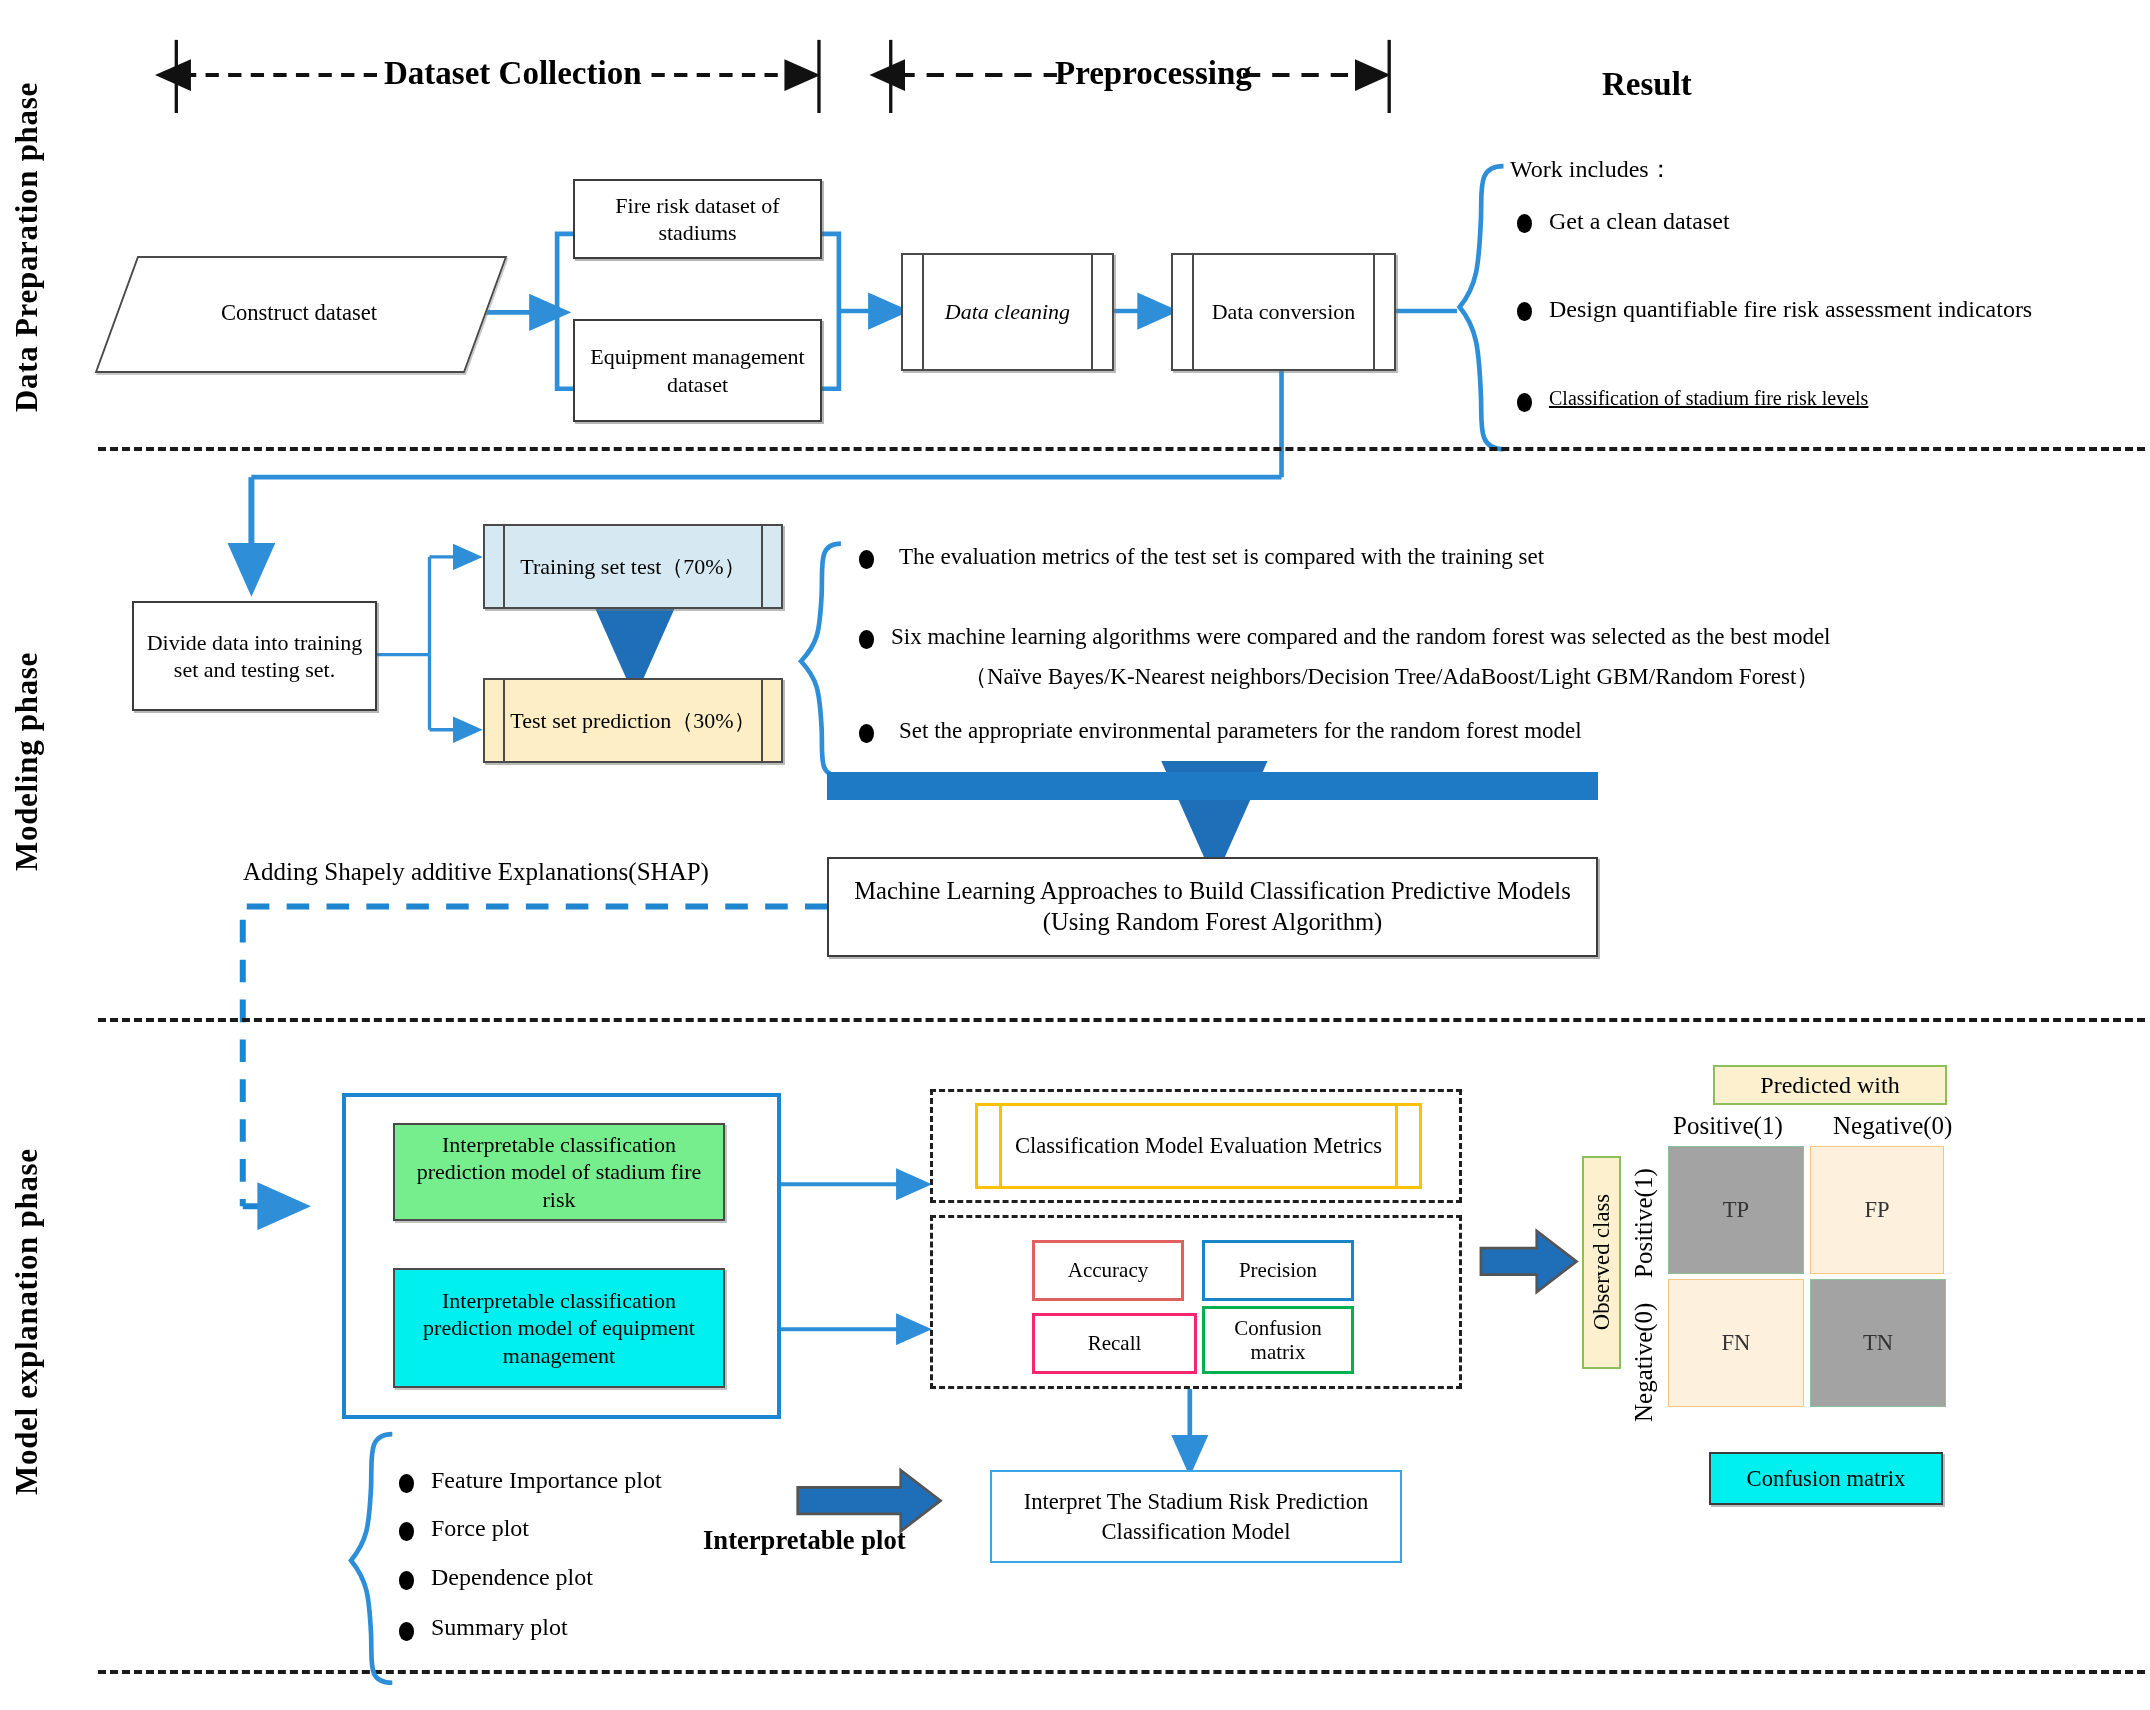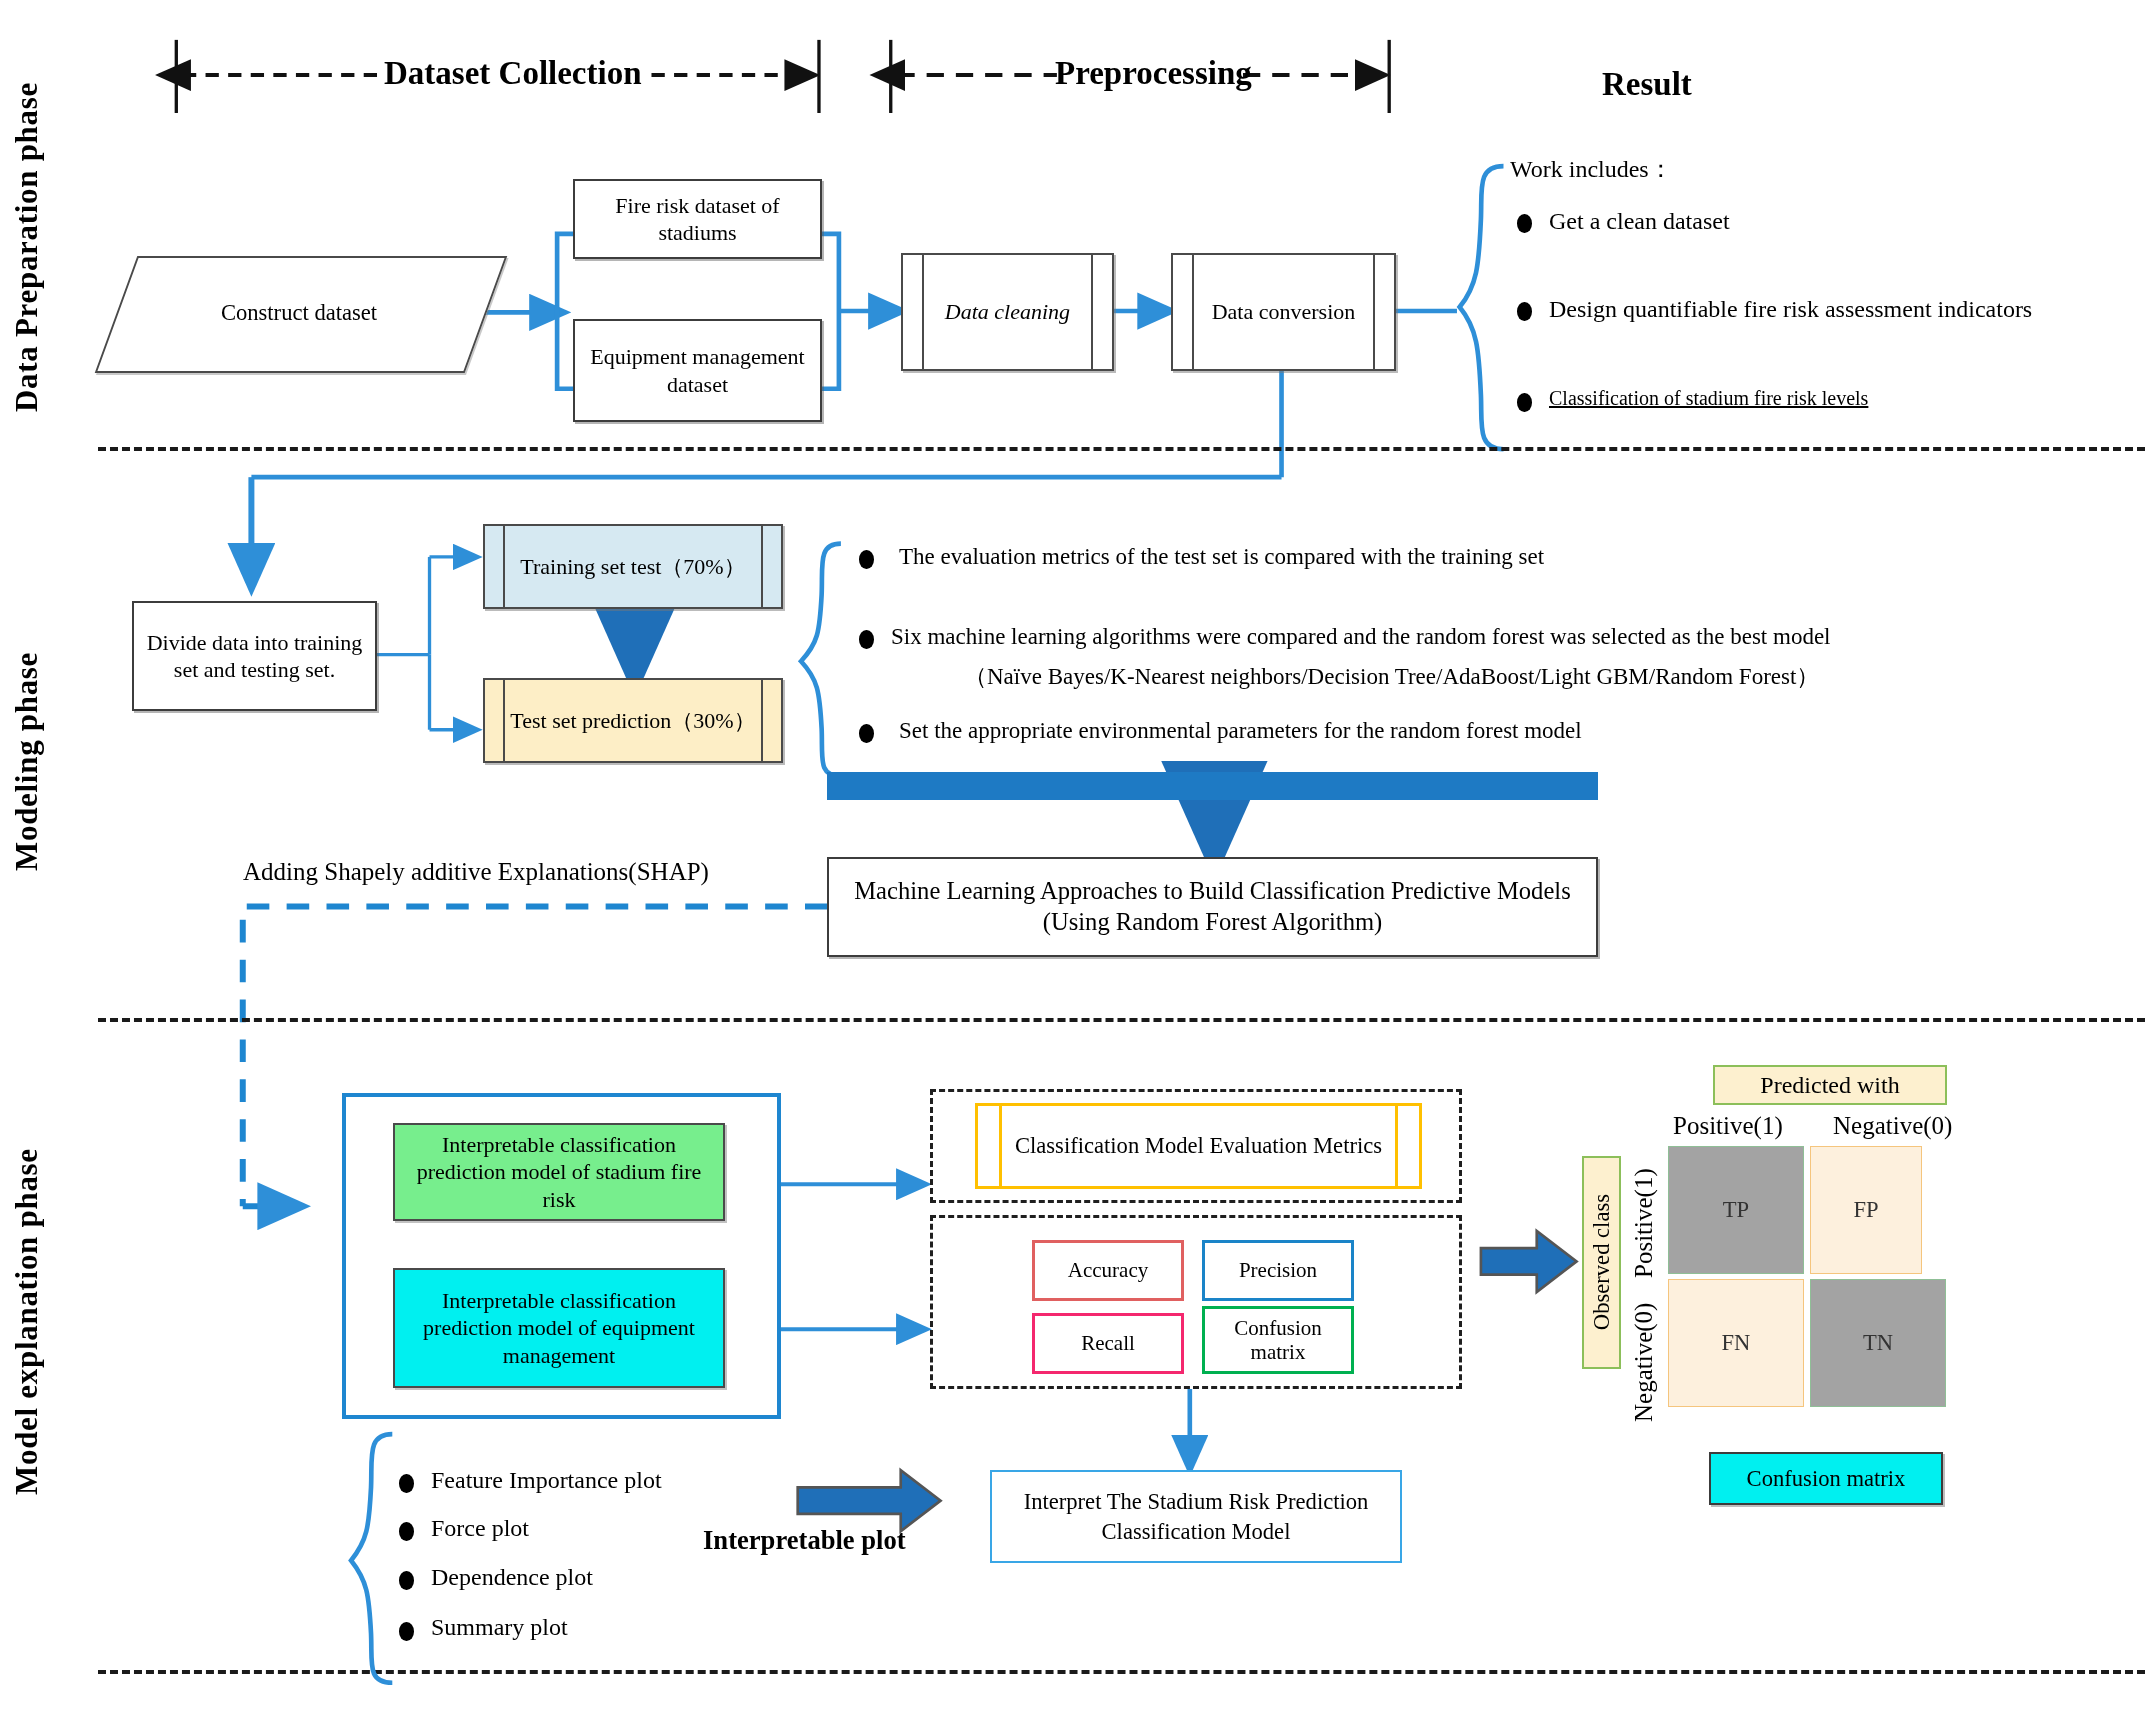--- a/index.html
+++ b/index.html
@@ -269,21 +269,21 @@
   <div class="gold-frame" style="left:975px;top:1103px;width:447px;height:86px;">
     <div class="gold-inner" style="left:21px;"></div>
     <div class="gold-inner" style="right:21px;"></div>
   </div>
   <div class="abs" style="left:975px;top:1103px;width:447px;height:86px;display:flex;align-items:center;justify-content:center;text-align:center;font-size:22.6px;line-height:1.25;">Classification Model Evaluation Metrics</div>
 
   <div class="dash-region" style="left:930px;top:1215px;width:532px;height:174px;"></div>
 
   <div class="metric" style="left:1032px;top:1240px;width:152px;height:61px;border:3.3px solid #e06060;">Accuracy</div>
   <div class="metric" style="left:1202px;top:1240px;width:152px;height:61px;border:3.3px solid #1a84c8;">Precision</div>
-  <div class="metric" style="left:1032px;top:1313px;width:152px;height:61px;border:3.3px solid #f4276e;">Recall</div>
+  <div class="metric" style="left:1032px;top:1313px;width:165px;height:61px;border:3.3px solid #f4276e;">Recall</div>
   <div class="metric" style="left:1202px;top:1306px;width:152px;height:68px;border:3.3px solid #00b050;">Confusion matrix</div>
 
   <div class="blue-thin-frame" style="left:990px;top:1470px;width:412px;height:93px;">Interpret The Stadium Risk Prediction Classification Model</div>
 
   <svg class="overlay" viewBox="0 0 3236 2573">
     <g>
       <path d="M1200 2238 L1355 2238 L1355 2212 L1415 2258 L1355 2304 L1355 2278 L1200 2278 Z" fill="#1f6fb8" stroke="#555" stroke-width="4"></path>
     </g>
     <g>
       <path d="M2228 1878 L2312 1878 L2312 1852 L2372 1898 L2312 1944 L2312 1918 L2228 1918 Z" fill="#1f6fb8" stroke="#555" stroke-width="4"></path>
@@ -315,20 +315,20 @@
   <div class="txt" style="left:1833px;top:1110px;font-size:25px;">Negative(0)</div>
 
   <div class="hdr-box" style="left:1582px;top:1156px;width:39px;height:213px;padding:0;">
     <span class="vert-label" style="position:relative;font-size:22.6px;">Observed class</span>
   </div>
 
   <div class="vert-label" style="left:1630px;top:1158px;height:120px;font-size:25px;">Positive(1)</div>
   <div class="vert-label" style="left:1630px;top:1296px;height:126px;font-size:25px;">Negative(0)</div>
 
   <div class="cm-cell cm-green" style="left:1668px;top:1146px;width:136px;height:128px;">TP</div>
-  <div class="cm-cell cm-orange" style="left:1810px;top:1146px;width:112px;height:128px;">FP</div>
+  <div class="cm-cell cm-orange" style="left:1810px;top:1146px;width:134px;height:128px;">FP</div>
   <div class="cm-cell cm-orange" style="left:1668px;top:1279px;width:136px;height:128px;">FN</div>
   <div class="cm-cell cm-green" style="left:1810px;top:1279px;width:136px;height:128px;">TN</div>
 
   <div class="cyan-box" style="left:1709px;top:1452px;width:234px;height:53px;">Confusion matrix</div>
 
 </div>
 
 
 </body></html>

